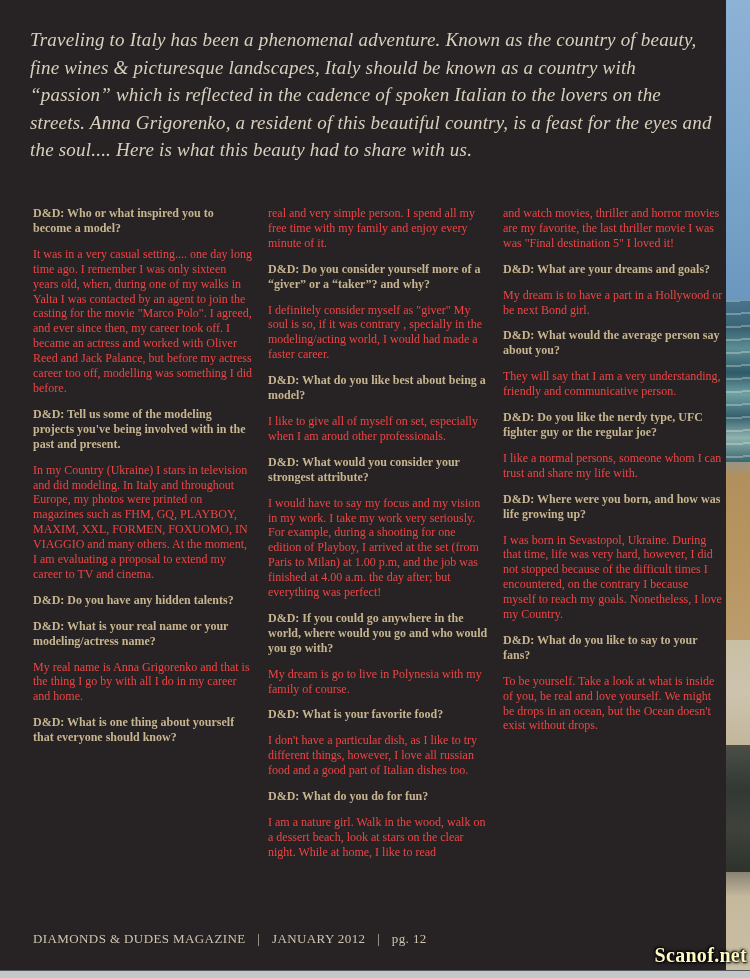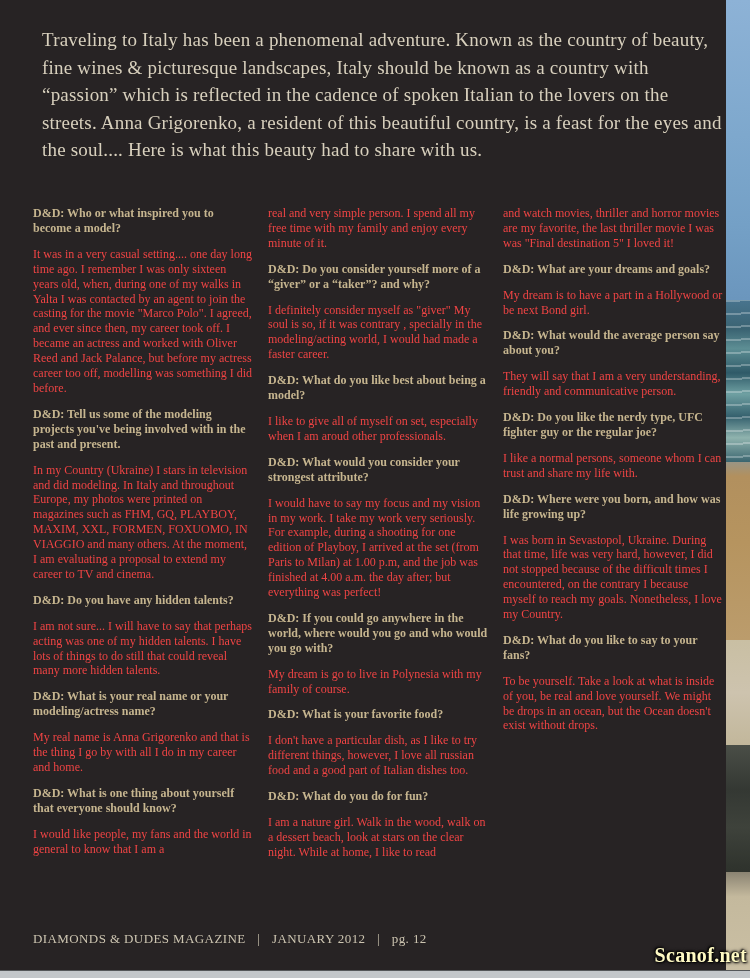--- a/index.html
+++ b/index.html
@@ -1,21 +1,21 @@
 <!DOCTYPE html>
 <html><head>
 <meta charset="utf-8">
 <style>
   html,body{margin:0;padding:0;background:#1a1818;}
   .page{position:relative;width:750px;height:978px;background:#272324;overflow:hidden;
         font-family:"Liberation Serif", serif;}
   
   .intro{position:absolute;left:30px;top:26px;width:682px;
-         font-size:19px;line-height:27.5px;
-         color:#d8d0bd;letter-spacing:.2px;margin-left:12px;}
+         font-style:italic;font-size:19px;line-height:27.5px;
+         color:#d8d0bd;letter-spacing:.2px;}
   
   .columns{position:absolute;left:33px;top:206px;width:690px;height:722px;
            display:flex;gap:15px;overflow:hidden;}
   .col{flex:0 0 220px;width:220px;}
   .columns p{margin:0 0 11px;font-size:12px;line-height:14.9px;
              font-family:"Liberation Serif", serif;}
   p.q{font-weight:bold;color:#c6b58f;}
   p.a{color:#ef4444;}
   
   .footer{position:absolute;left:33px;top:931px;font-size:13px;color:#cdc5b1;
@@ -47,25 +47,23 @@
 
   <div class="intro">Traveling to Italy has been a phenomenal adventure. Known as the country of beauty, fine wines &amp; picturesque landscapes, Italy should be known as a country with “passion” which is reflected in the cadence of spoken Italian to the lovers on the streets. Anna Grigorenko, a resident of this beautiful country, is a feast for the eyes and the soul.... Here is what this beauty had to share with us.</div>
 
   <div class="columns" id="columns">
       <div class="col">
         <p class="q">D&amp;D: Who or what inspired you to become a model?</p>
         <p class="a">It was in a very casual setting.... one day long time ago. I remember I was only sixteen years old, when, during one of my walks in Yalta I was contacted by an agent to join the casting for the movie "Marco Polo". I agreed, and ever since then, my career took off. I became an actress and worked with Oliver Reed and Jack Palance, but before my actress career too off, modelling was something I did before.</p>
         <p class="q">D&amp;D: Tell us some of the modeling projects you've being involved with in the past and present.</p>
         <p class="a">In my Country (Ukraine) I stars in television and did modeling. In Italy and throughout Europe, my photos were printed on magazines such as FHM, GQ, PLAYBOY, MAXIM, XXL, FORMEN, FOXUOMO, IN VIAGGIO and many others. At the moment, I am evaluating a proposal to extend my career to TV and cinema.</p>
         <p class="q">D&amp;D: Do you have any hidden talents?</p>
-        <p class="a">I am not sure... I will have to say that perhaps acting was one of my hidden talents. I have lots of things to do still that could reveal many more hidden talents.</p>
         <p class="q">D&amp;D: What is your real name or your modeling/actress name?</p>
         <p class="a">My real name is Anna Grigorenko and that is the thing I go by with all I do in my career and home.</p>
         <p class="q">D&amp;D: What is one thing about yourself that everyone should know?</p>
-        <p class="a">I would like people, my fans and the world in general to know that I am a</p>
       </div>
       <div class="col">
         <p class="a">real and very simple person. I spend all my free time with my family and enjoy every minute of it.</p>
         <p class="q">D&amp;D: Do you consider yourself more of a “giver” or a “taker”? and why?</p>
         <p class="a">I definitely consider myself as "giver" My soul is so, if it was contrary , specially in the modeling/acting world, I would had made a faster career.</p>
         <p class="q">D&amp;D: What do you like best about being a model?</p>
         <p class="a">I like to give all of myself on set, especially when I am aroud other professionals.</p>
         <p class="q">D&amp;D: What would you consider your strongest attribute?</p>
         <p class="a">I would have to say my focus and my vision in my work. I take my work very seriously. For example, during a shooting for one edition of Playboy, I arrived at the set (from Paris to Milan) at 1.00 p.m, and the job was finished at 4.00 a.m. the day after; but everything was perfect!</p>
         <p class="q">D&amp;D: If you could go anywhere in the world, where would you go and who would you go with?</p>

